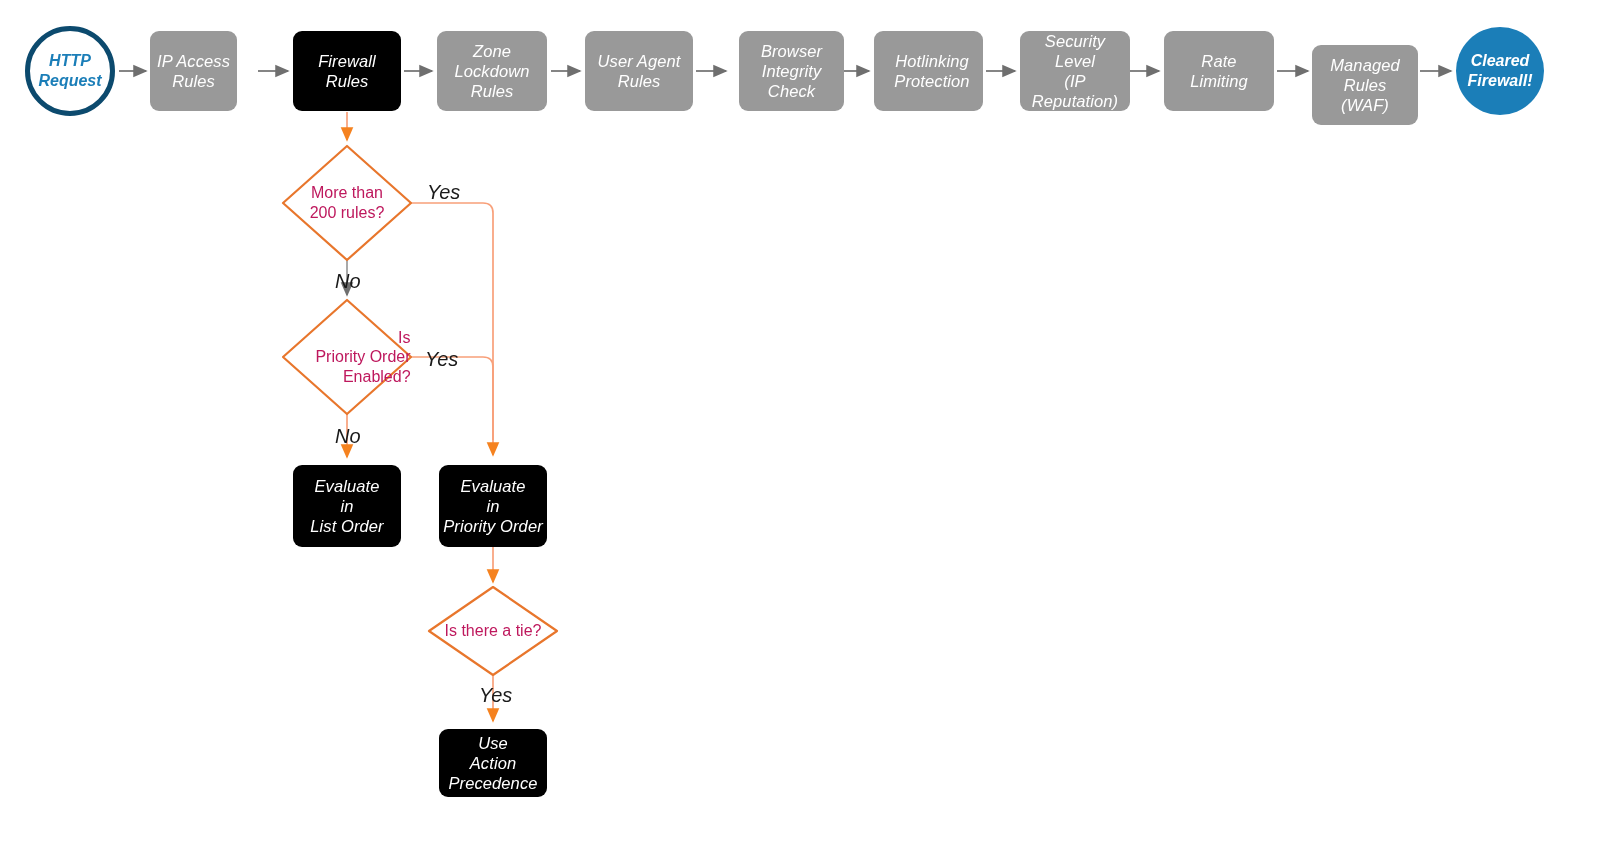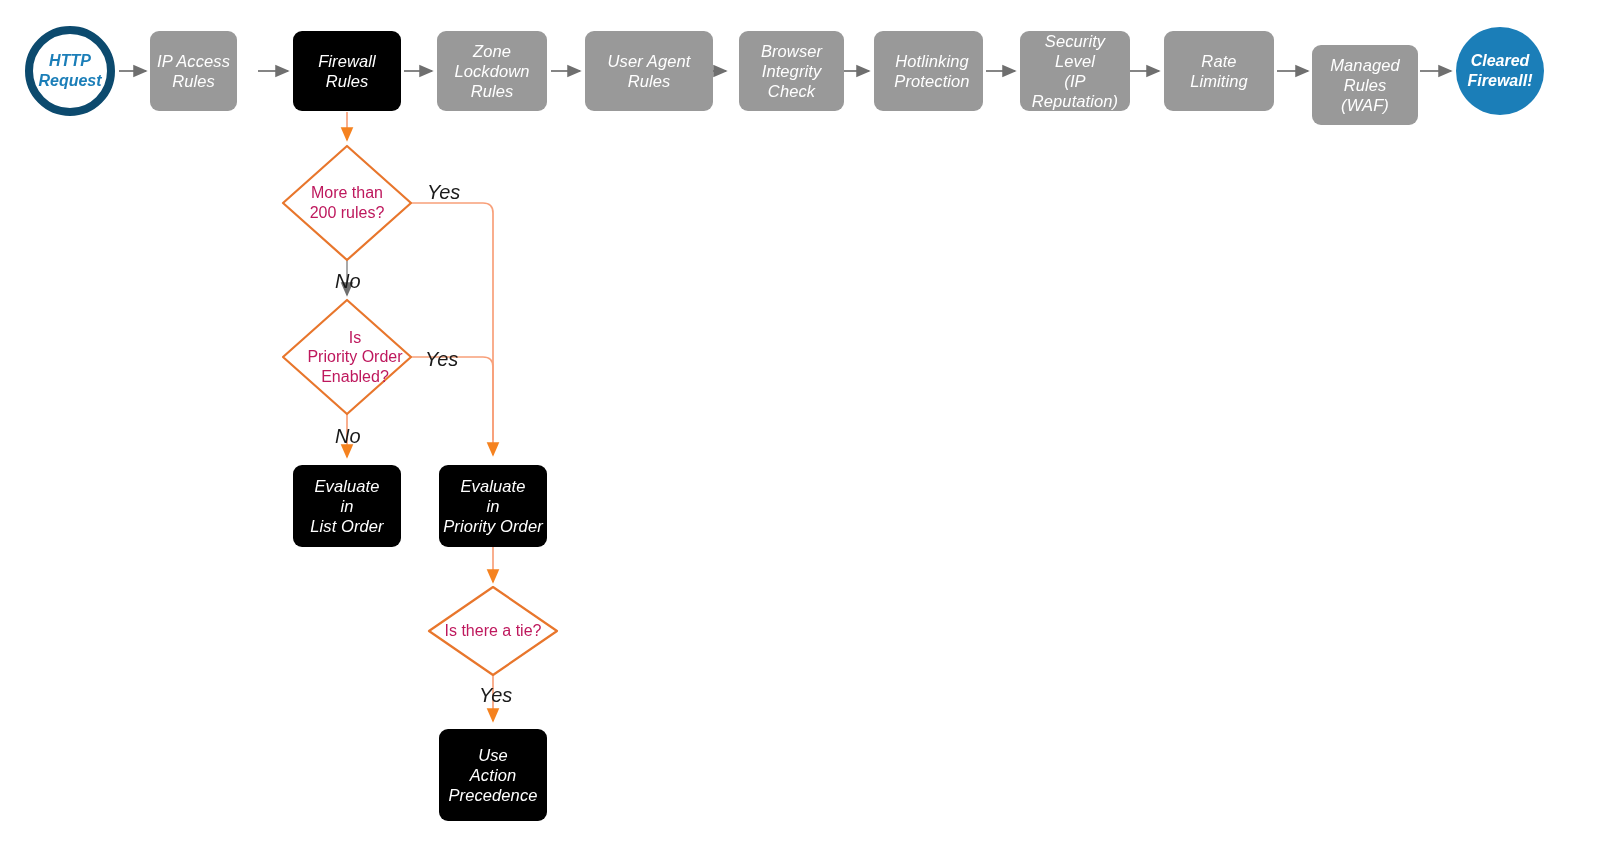--- a/index.html
+++ b/index.html
@@ -48,21 +48,21 @@
   }
   
   .circle {
     border-radius: 50%;
     font-style: italic;
     font-weight: bold;
     font-size: 16px;
   }
   .circle.hollow {
     background: #ffffff;
-    border: 8px solid #0c4a6e;
+    border: 5px solid #0c4a6e;
     color: #1B7EB8;
   }
   .circle.filled {
     background: #1B7EB8;
     color: #ffffff;
   }
   
   .diamond-label {
     position: absolute;
     box-sizing: border-box;
@@ -153,21 +153,21 @@
   <div class="node box gray" style="left:150px; top:31px; width:87px; height:80px;">IP Access
 Rules</div>
 
   <div class="node box orange" style="left:293px; top:31px; width:108px; height:80px;">Firewall
 Rules</div>
 
   <div class="node box gray" style="left:437px; top:31px; width:110px; height:80px;">Zone
 Lockdown
 Rules</div>
 
-  <div class="node box gray" style="left:585px; top:31px; width:128px; height:80px;">User Agent
+  <div class="node box gray" style="left:585px; top:31px; width:108px; height:80px;">User Agent
 Rules</div>
 
   <div class="node box gray" style="left:739px; top:31px; width:105px; height:80px;">Browser
 Integrity
 Check</div>
 
   <div class="node box gray" style="left:874px; top:31px; width:109px; height:80px;padding-left:7px;">Hotlinking
 Protection</div>
 
   <div class="node box gray" style="left:1164px; top:31px; width:110px; height:80px;">Rate
@@ -180,35 +180,35 @@
   <div class="node box gray" style="left:1312px; top:45px; width:106px; height:80px;">Managed
 Rules
 (WAF)</div>
 
   <div class="node circle filled" style="left:1456px; top:27px; width:88px; height:88px;">Cleared
 Firewall!</div>
 
   <div class="diamond-label" style="left:283px; top:163px; width:128px; height:80px;">More than
 200 rules?</div>
 
-  <div class="diamond-label" style="left:286px; top:322px; width:138px; height:70px;">Is
+  <div class="diamond-label" style="left:294px; top:322px; width:138px; height:70px;text-align:right;">Is
 Priority Order
 Enabled?</div>
 
   <div class="diamond-label" style="left:425px; top:613px; width:136px; height:36px;">Is there a tie?</div>
 
   <div class="node box orange" style="left:293px; top:465px; width:108px; height:82px;">Evaluate
 in
 List Order</div>
 
   <div class="node box orange" style="left:439px; top:465px; width:108px; height:82px;">Evaluate
 in
 Priority Order</div>
 
-  <div class="node box orange" style="left:439px; top:729px; width:108px; height:92px;">Use
+  <div class="node box orange" style="left:439px; top:729px; width:108px; height:68px;">Use
 Action
 Precedence</div>
 
   <div class="edge-label" style="left:427px; top:181px;">Yes</div>
 
   <div class="edge-label" style="left:335px; top:270px;">No</div>
 
   <div class="edge-label" style="left:425px; top:348px;">Yes</div>
 
   <div class="edge-label" style="left:335px; top:425px;">No</div>

